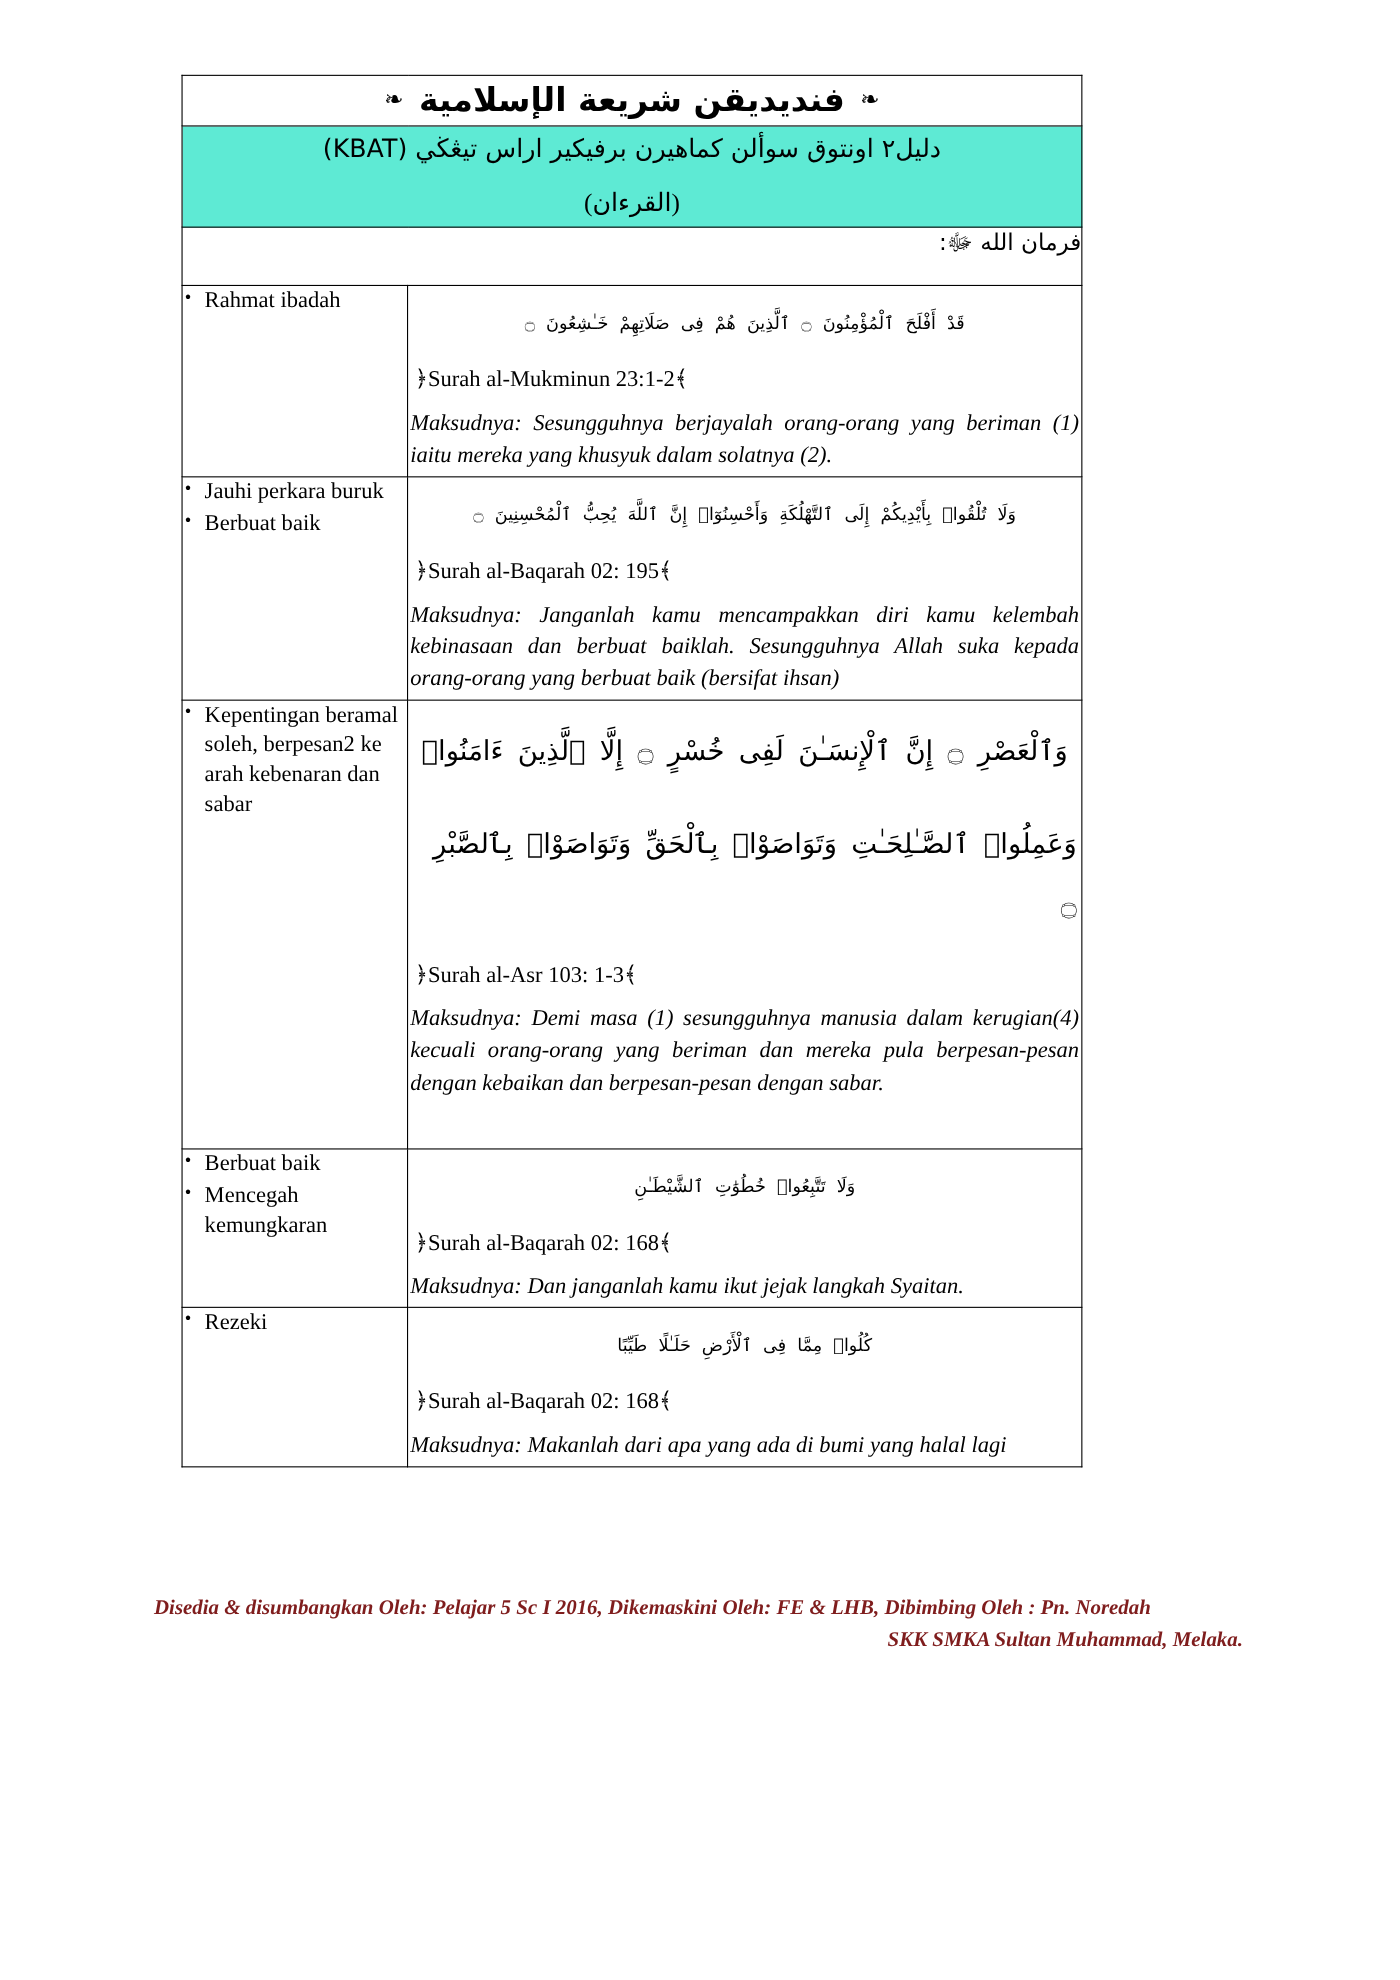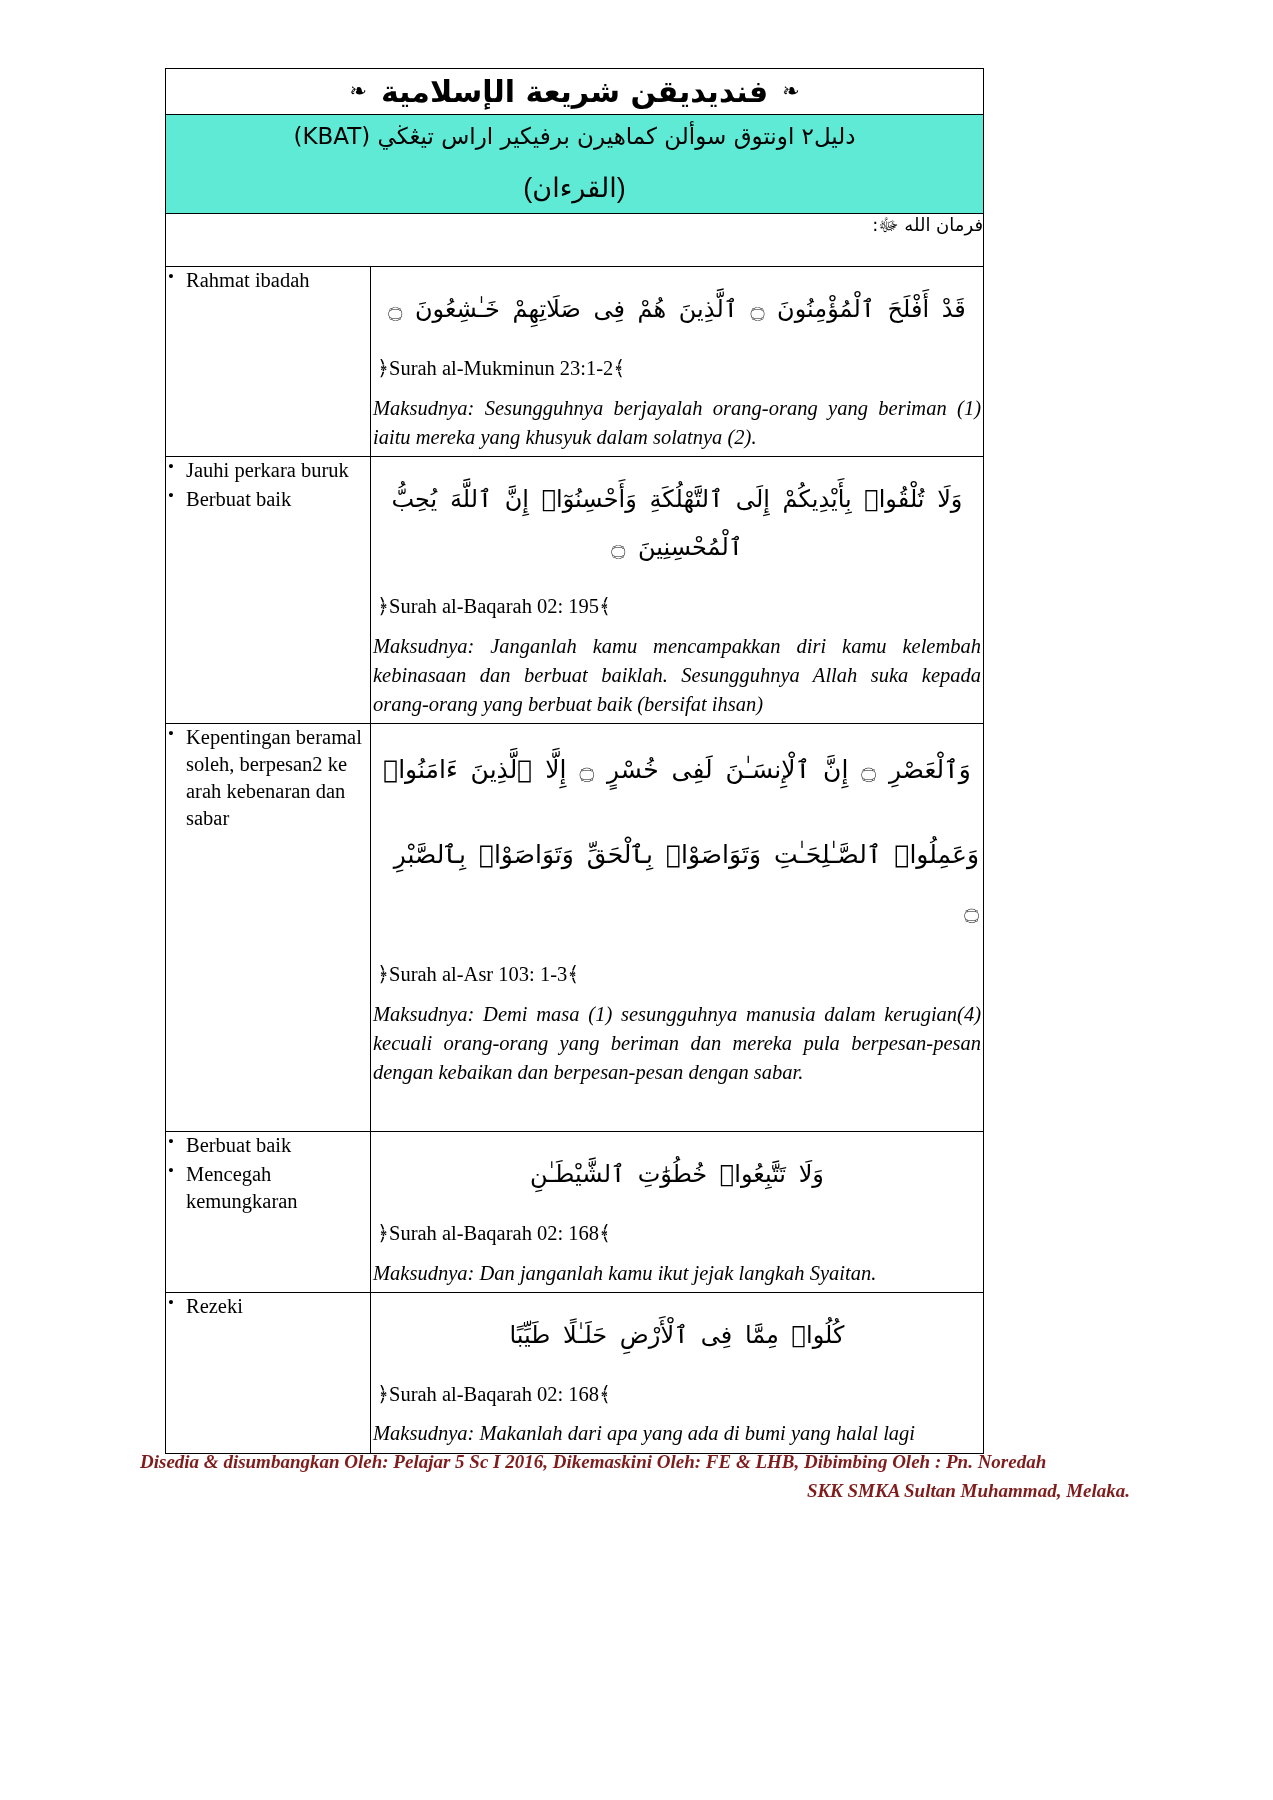--- a/index.html
+++ b/index.html
@@ -67,36 +67,36 @@
     text-align: center;
     padding: 14px 18px 18px 18px;
   }
   .subtitle-line {
     font-family: "DejaVu Sans", "Liberation Sans", sans-serif;
     font-size: 23px;
     line-height: 1.85;
     direction: rtl;
   }
   .subtitle-line2 {
-    font-family: Liberation Sans, sans-serif;
-    font-size: 27px;
+    font-family: Liberation Serif, serif;
+    font-size: 23px;
     line-height: 1.85;
     direction: rtl;
     padding-top: 6px;
   }
 
   
   .firman-cell {
     text-align: right;
     padding: 16px 18px 10px 18px;
     height: 52px;
   }
   .firman-text {
     font-family: "DejaVu Sans", "Liberation Sans", sans-serif;
-    font-size: 18px;
+    font-size: 21px;
     direction: rtl;
   }
 
   
   .idea-cell {
     width: 205px;
     padding: 12px 10px 14px 14px;
   }
   .verse-cell {
     padding: 10px 16px 14px 16px;
@@ -119,21 +119,21 @@
     position: absolute;
     left: 2px;
     top: -1px;
     font-size: 17px;
   }
 
   .ayah {
     direction: rtl;
     text-align: center;
     font-family: "DejaVu Sans", "Liberation Sans", sans-serif;
-    font-size: 24px;
+    font-size: 16px;
     line-height: 2.0;
     padding: 18px 4px 10px 4px;
     word-spacing: 5px;
   }
   .ayah.right {
     text-align: right;
   }
   .ayah.tall {
     line-height: 2.25;
     font-size: 25px;

